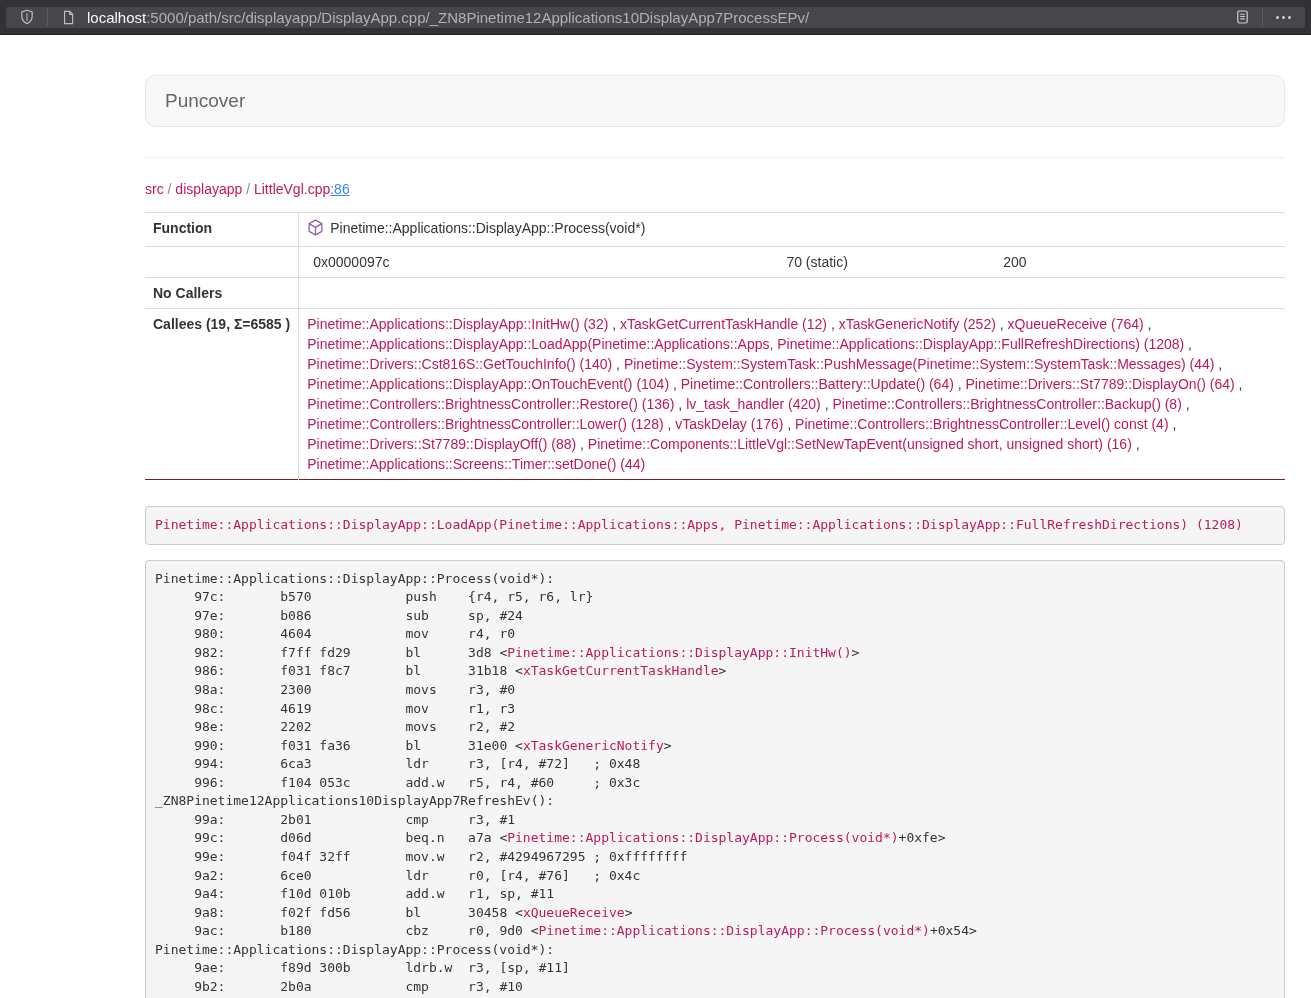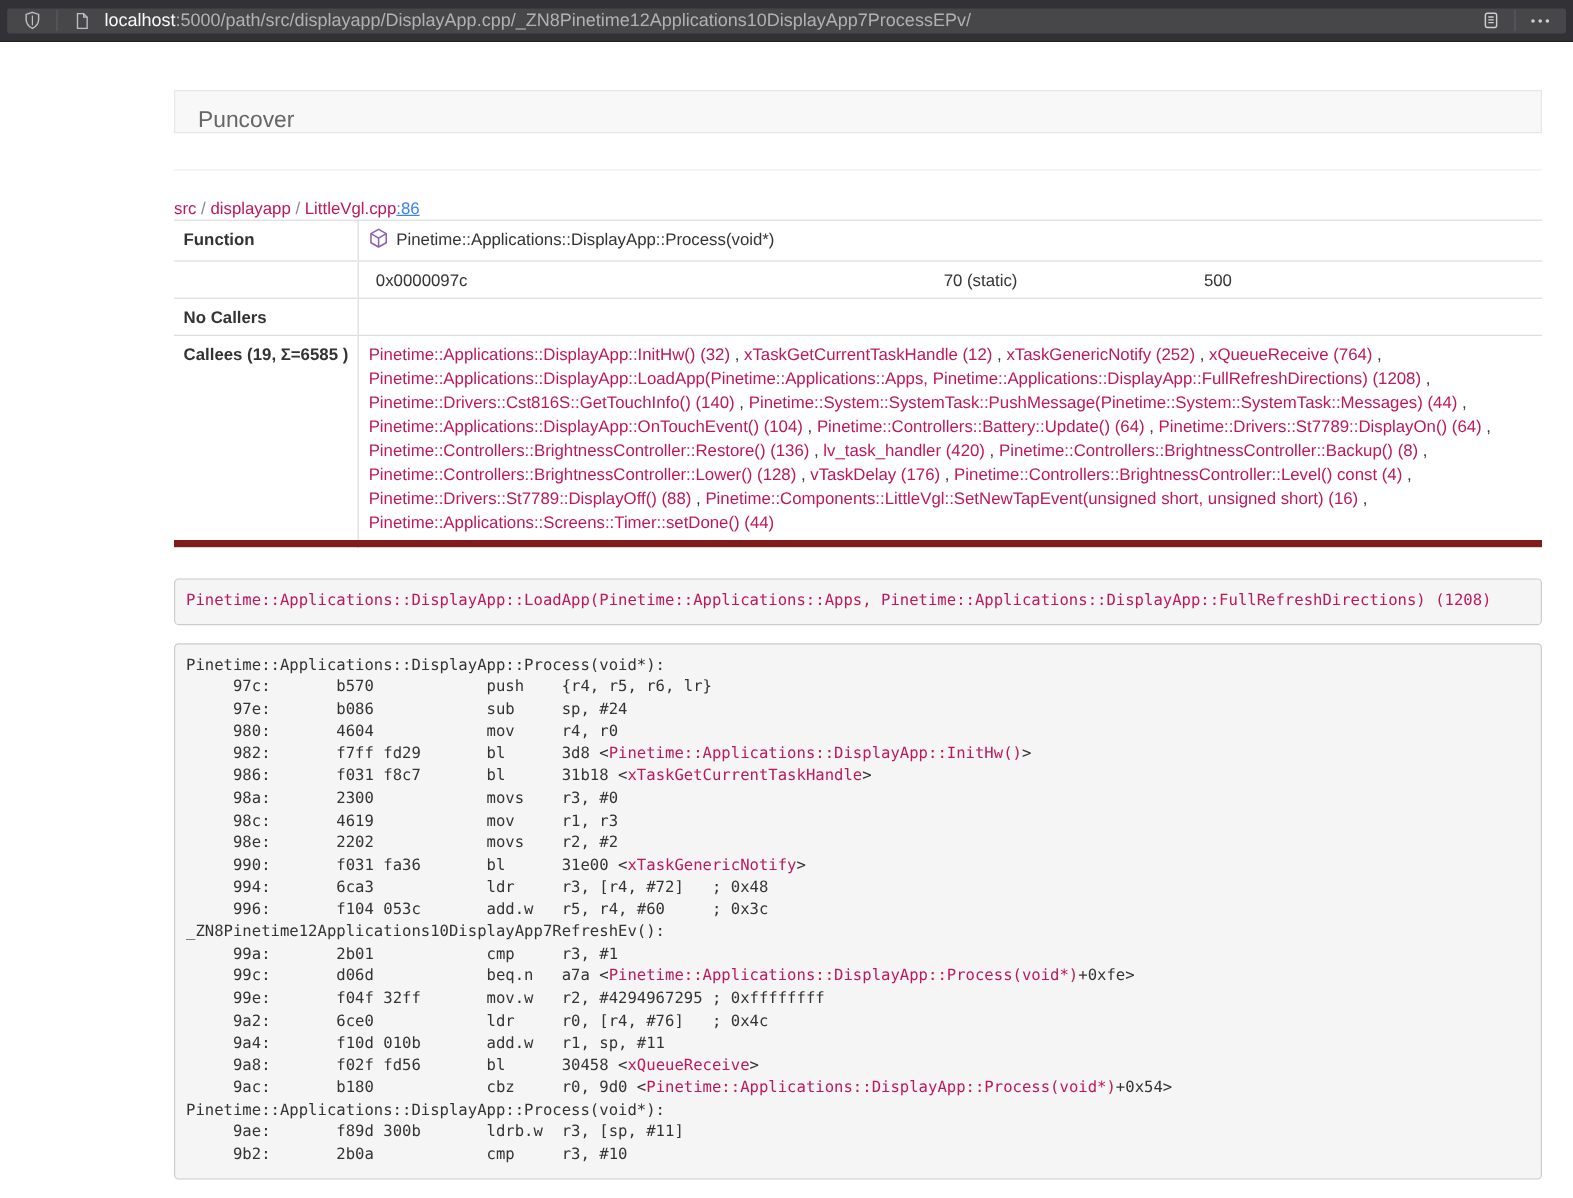--- a/index.html
+++ b/index.html
@@ -21,31 +21,31 @@
     font-size:15px; white-space:nowrap; overflow:hidden; margin-left:8px; flex:1;
   }
   .url-host { color:#f9f9fa; }
   .url-rest { color:#b1b1b3; }
   .chrome-icon { display:inline-flex; align-items:center; justify-content:center; width:22px; height:22px; }
   .dots { display:flex; gap:3px; align-items:center; padding:0 4px; }
   .dots i { width:3px; height:3px; border-radius:50%; background:#cfcfd3; display:block; }
   
   .container { width:1140px; margin-left:145px; }
   .navbar {
-    margin-top:40px; height:36px; background:#f8f8f8;
-    border:1px solid #e7e7e7; border-radius:0; box-sizing:border-box;
+    margin-top:40px; height:52px; background:#f8f8f8;
+    border:1px solid #e7e7e7; border-radius:10px; box-sizing:border-box;
   }
   .brand { display:inline-block; padding:0 19px; line-height:50px; font-size:19px; color:#666; }
   hr.rule { border:0; border-top:1px solid #eee; margin:30px 0 0 0; }
   .breadcrumb { margin-top:21px; line-height:20px; }
   .breadcrumb .sep { color:#888; }
   .breadcrumb .suffix { color:#3b82f6;text-decoration:underline; }
   .lnk { color:#be185d; text-decoration:none; cursor:pointer; }
   
-  table.fn { width:100%; border-collapse:collapse; border-bottom:6px solid #7f1d1d; }
+  table.fn { width:100%; border-collapse:collapse; margin-top:13px; border-bottom:1px solid #7f1d1d; }
   table.fn > tbody > tr > td { border-top:1px solid #ddd; vertical-align:top; padding:5px 8px; line-height:20px; }
   td.lbl { font-weight:bold; width:129px; border-right:1px solid #ddd; white-space:nowrap; }
   td.nested-wrap { padding:0 !important; }
   table.nested { width:100%; border-collapse:collapse; }
   table.nested td { padding:5px 8px 5px 14px; line-height:20px; vertical-align:top; }
   table.nested tr.nhead td { font-weight:bold; border-bottom:1px solid #ddd; }
   .cube { display:inline-block; vertical-align:-3px; margin-right:6px; }
   
   pre.box {
     font-family:"DejaVu Sans Mono", monospace; font-size:13px; line-height:1.42857;
@@ -128,21 +128,21 @@
                 <col style="width:22%">
                 <col style="width:22%">
                 <col style="width:14%">
                 <col style="width:16%">
               </colgroup>
             <tbody>
               <tr>
                 <td>0x0000097c</td>
                 <td></td>
                 <td>70 (static)</td>
-                <td>500</td>
+                <td>200</td>
                 <td></td>
               </tr>
             </tbody>
           </table>
         </td>
       </tr>
       <tr>
         <td class="lbl">No Callers</td>
         <td></td>
       </tr>

